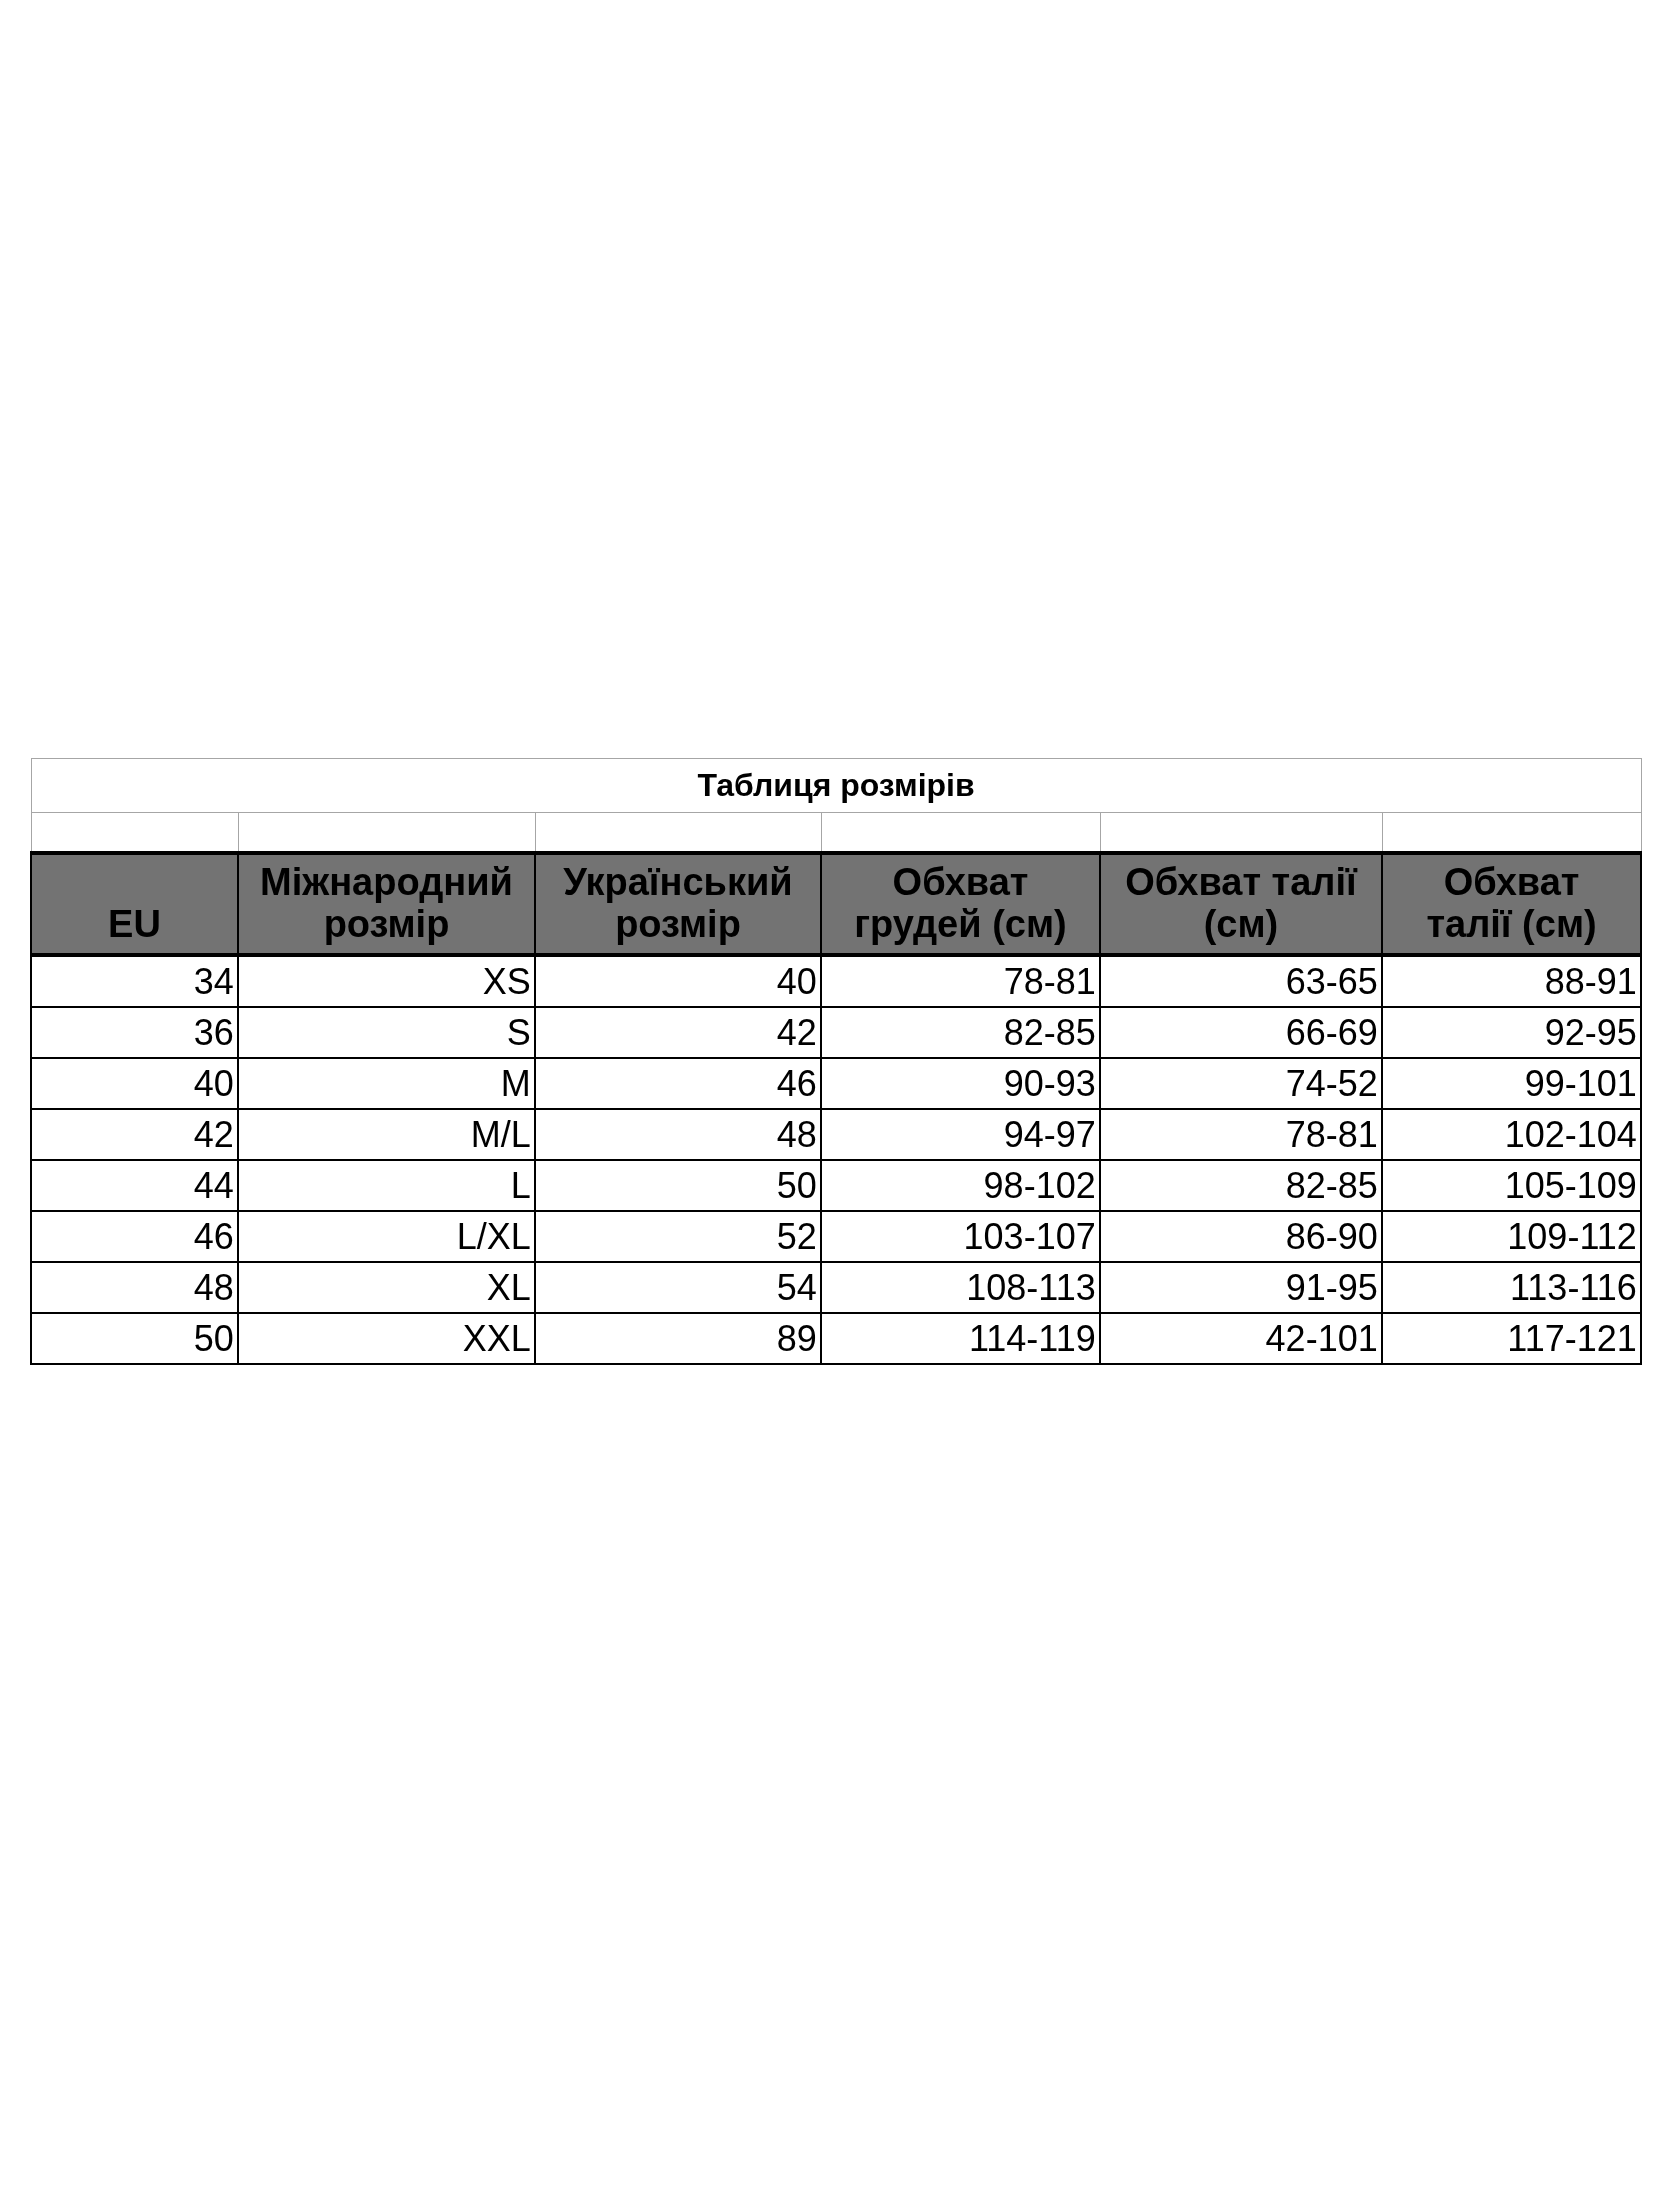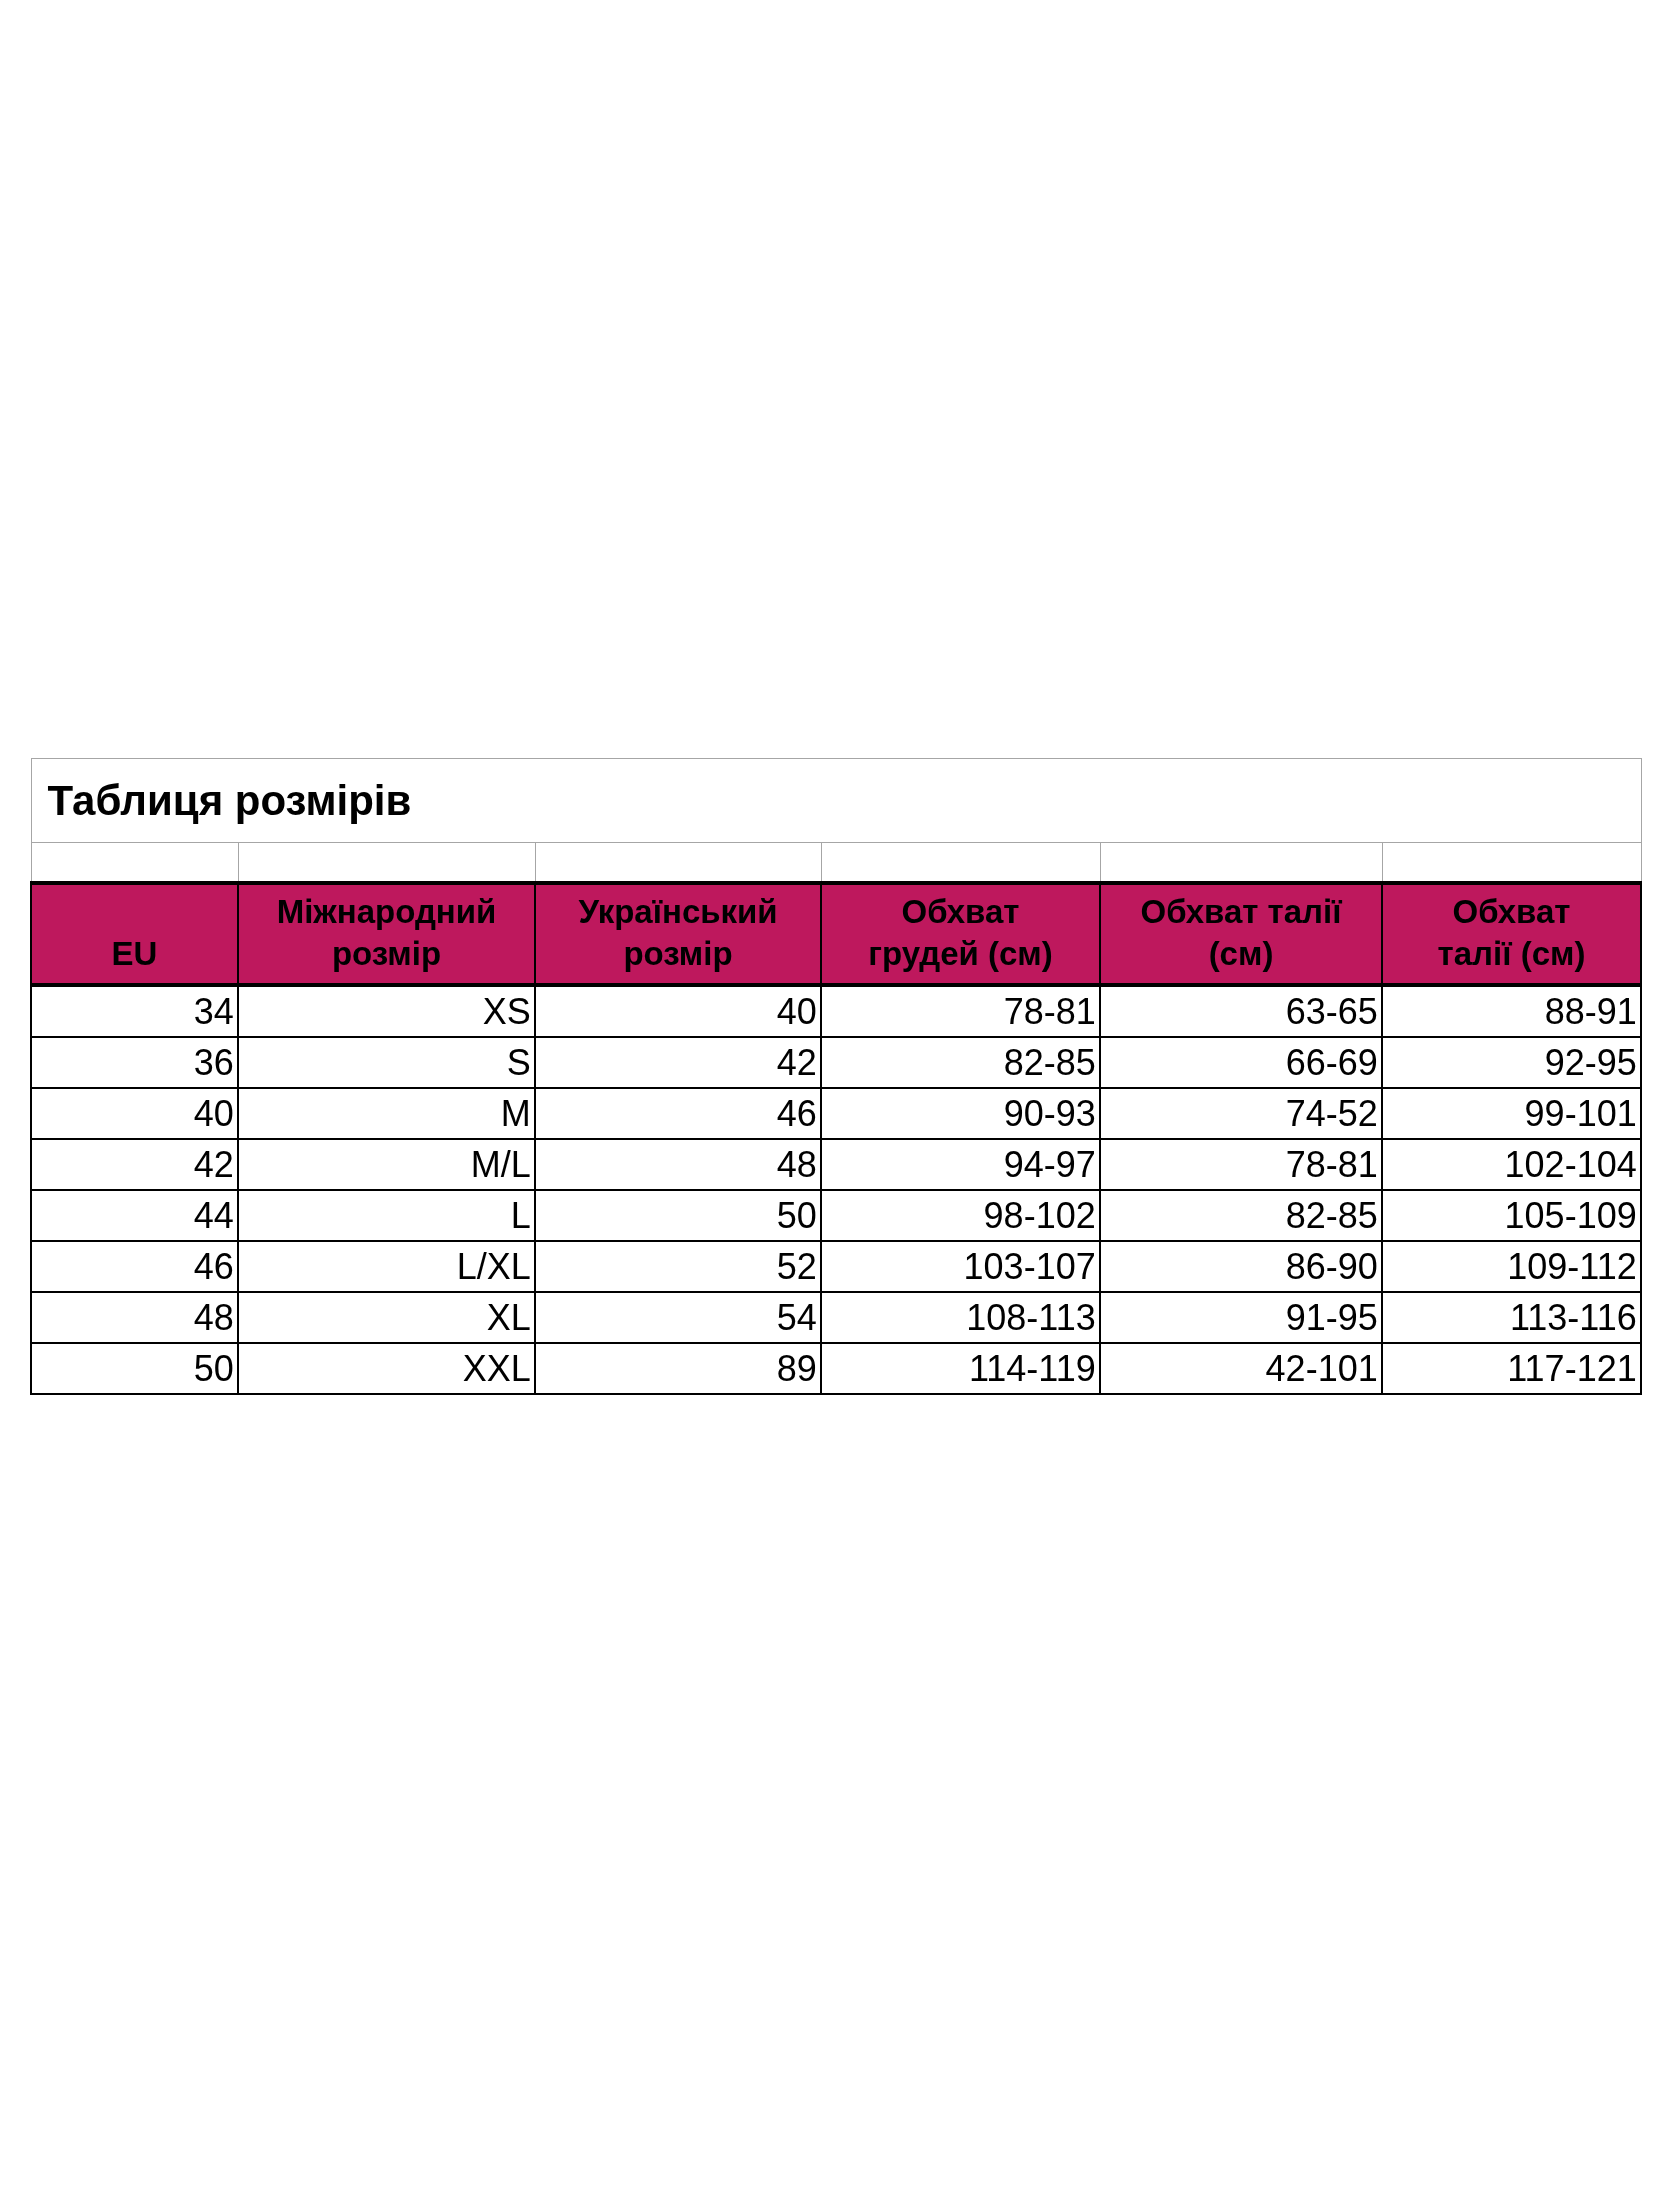--- a/index.html
+++ b/index.html
@@ -21,45 +21,45 @@
   }
   table.size-table {
     border-collapse: collapse;
     table-layout: fixed;
     width: 1610px;
   }
   
   td.title-cell {
     height: 51px;
     border: 1.6px solid #a6a6a6;
-    text-align: left;
+    text-align: center;
     vertical-align: middle;
     font-weight: bold;
-    font-size: 42px;
-    padding: 16px;
+    font-size: 32px;
+    padding: 1px;
     overflow: hidden;
   }
   
   td.spacer-cell {
     height: 38px;
     border: 1.6px solid #a6a6a6;
     padding: 0;
   }
   
   th.hdr-cell {
-    background: #be185d;
+    background: #737373;
     border-left: 2.5px solid #000000;
     border-right: 2.5px solid #000000;
     border-top: 4.1px solid #000000;
     border-bottom: 4.1px solid #000000;
     height: 90px;
     vertical-align: bottom;
     text-align: center;
     font-weight: bold;
-    font-size: 33px;
+    font-size: 38px;
     line-height: 42px;
     padding: 0 4.9px 8.2px 4.9px;
     overflow: hidden;
   }
   th.hdr-cell .hdr-line {
     display: block;
   }
   
   td.data-cell {
     height: 49px;

